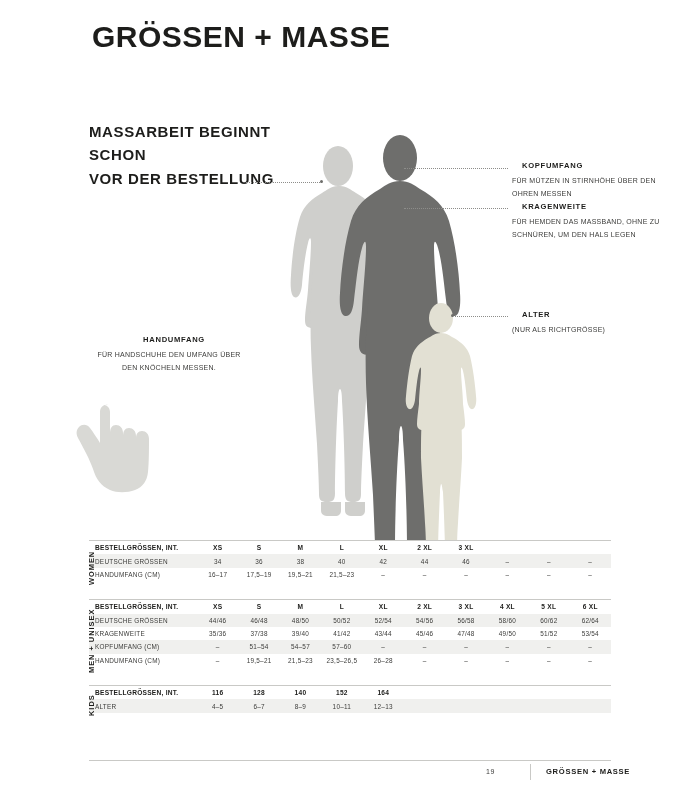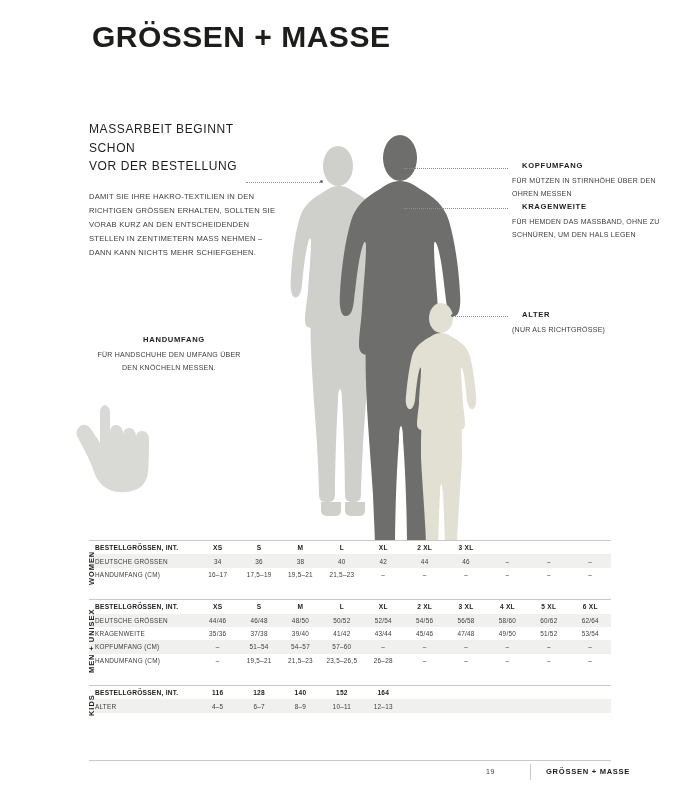--- a/index.html
+++ b/index.html
@@ -22,22 +22,22 @@
     color: #1d1d1b;
   }
 
   
   .intro {
     position: absolute;
     left: 89px; top: 120px;
     width: 190px;
   }
   .intro h2 {
-    font-size: 12px;
-    font-weight: normal;
+    font-size: 15px;
+    font-weight: bold;
     letter-spacing: 0.6px;
     line-height: 1.55;
     text-transform: uppercase;
   }
   .intro p {
     margin-top: 14px;
     font-size: 7.6px;
     line-height: 1.85;
     letter-spacing: 0.25px;
     text-transform: uppercase;
@@ -161,21 +161,20 @@
 
 <div class="page">
 
   <div class="title">GRÖSSEN + MASSE</div>
 
   <div class="intro">
     <h2>
       <span>MASSARBEIT BEGINNT SCHON</span><br>
       <span>VOR DER BESTELLUNG</span>
     </h2>
-    <p>DAMIT SIE IHRE HAKRO-TEXTILIEN IN DEN RICHTIGEN GRÖSSEN ERHALTEN, SOLLTEN SIE VORAB KURZ AN DEN ENTSCHEIDENDEN STELLEN IN ZENTIMETERN MASS NEHMEN – DANN KANN NICHTS MEHR SCHIEFGEHEN.</p>
   </div>
 
   <div class="figures">
     <svg width="700" height="420" viewBox="0 0 700 420" xmlns="http://www.w3.org/2000/svg">
 
       <g fill="#cfcfcc">
         <ellipse cx="338" cy="46" rx="15" ry="20"></ellipse>
         <path d="M338 66
                  c-7 0 -11 4 -16 7
                  c-10 6 -18 12 -22 24

